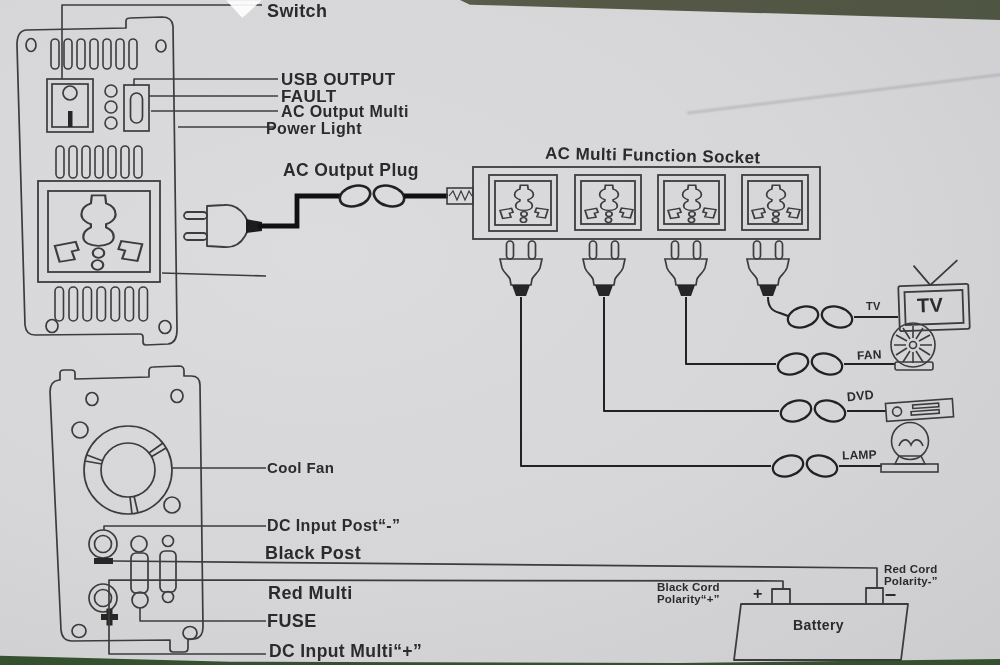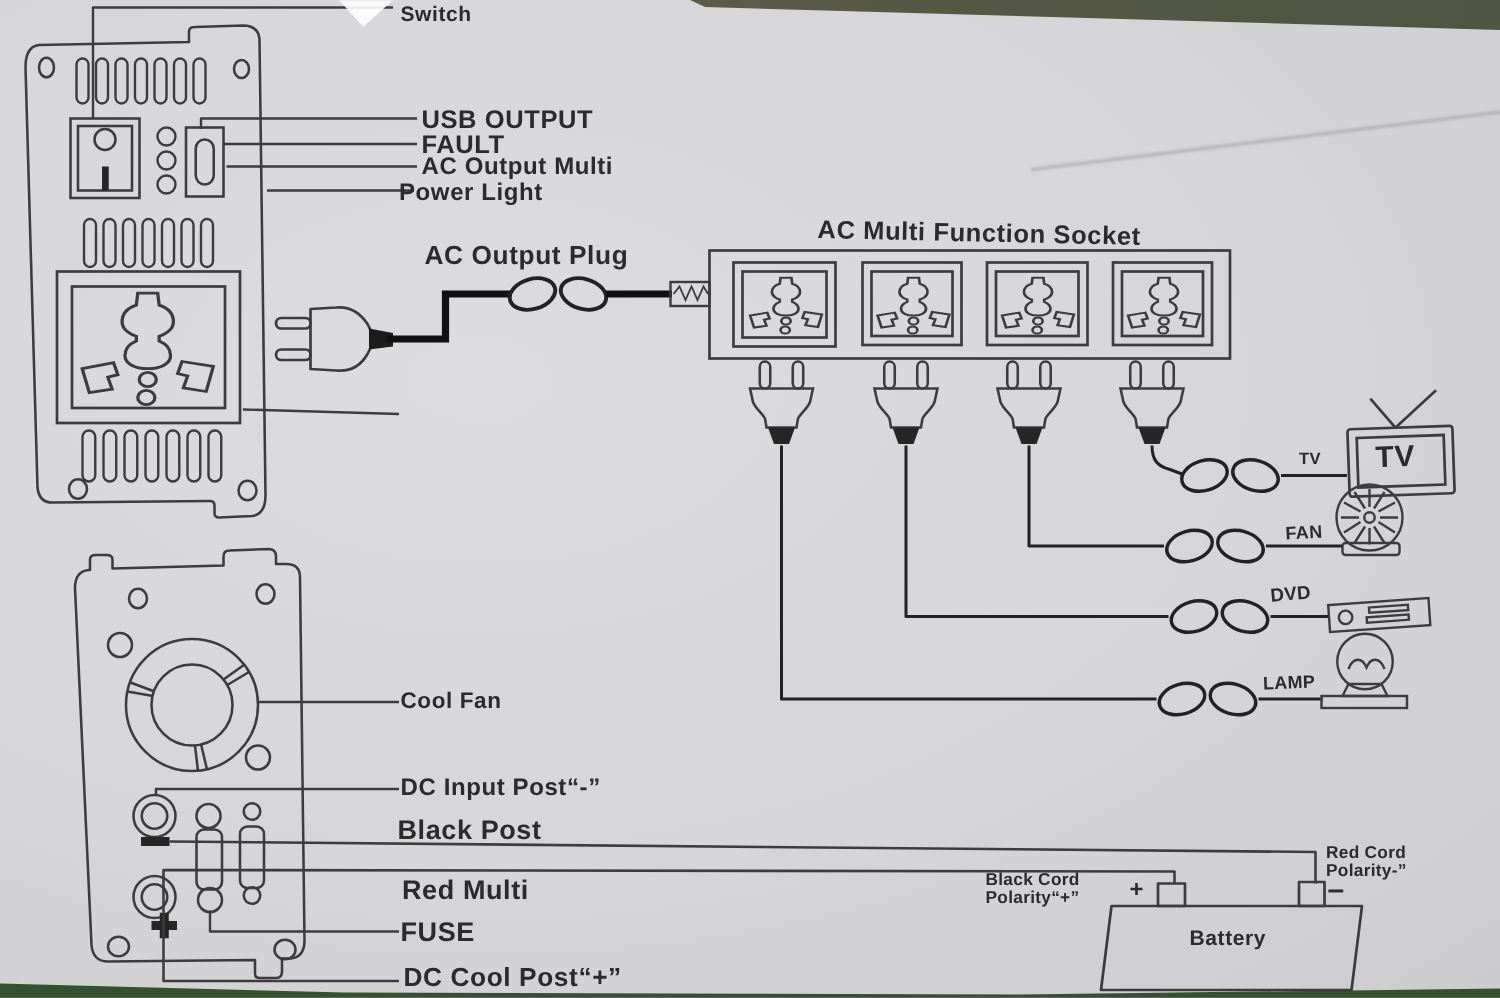--- a/index.html
+++ b/index.html
@@ -223,33 +223,33 @@
       <path d="M113,561 L877,568 L877,589"></path>
       <path d="M266,654 L109,654 L109,580 L783,581 L783,589"></path>
     </g>
     <g stroke="#3c3c3c" stroke-width="1.8" fill="none" stroke-linejoin="round">
       <polygon points="741,604 908,604 901,660 734,660"></polygon>
       <rect x="772" y="589" width="18" height="15"></rect>
       <rect x="866" y="588" width="17" height="16"></rect>
     </g>
   </svg>
 
-  <div class="lbl" style="left:267px;top:2px;font-size:14px">Switch</div>
+  <div class="lbl" style="left:267px;top:2px;font-size:18px">Switch</div>
   <div class="lbl" style="left:281px;top:71px;font-size:17px">USB OUTPUT</div>
   <div class="lbl" style="left:281px;top:88px;font-size:17px">FAULT</div>
   <div class="lbl" style="left:281px;top:104px;font-size:16px">AC Output Multi</div>
   <div class="lbl" style="left:266px;top:121px;font-size:16px">Power Light</div>
   <div class="lbl" style="left:283px;top:161px;font-size:17.5px">AC Output Plug</div>
   <div class="lbl" style="left:545px;top:147px;font-size:17px;transform:rotate(1.2deg)">AC Multi Function Socket</div>
   <div class="lbl" style="left:267px;top:460px;font-size:15px">Cool Fan</div>
   <div class="lbl" style="left:267px;top:518px;font-size:16px">DC Input Post“-”</div>
   <div class="lbl" style="left:265px;top:544px;font-size:18px">Black Post</div>
   <div class="lbl" style="left:268px;top:584px;font-size:18px">Red Multi</div>
   <div class="lbl" style="left:267px;top:612px;font-size:18px">FUSE</div>
-  <div class="lbl" style="left:269px;top:642px;font-size:17.5px">DC Cool Post“+”</div>
+  <div class="lbl" style="left:269px;top:642px;font-size:17.5px">DC Input Multi“+”</div>
 
   <div class="lbl sm" style="left:866px;top:301px;font-size:11px">TV</div>
   <div class="lbl" style="left:917px;top:295px;font-size:20px;transform:rotate(-2deg)">TV</div>
   <div class="lbl sm" style="left:857px;top:349px;font-size:12px;transform:rotate(-3deg)">FAN</div>
   <div class="lbl sm" style="left:847px;top:390px;font-size:12.5px;transform:rotate(-5deg)">DVD</div>
   <div class="lbl sm" style="left:842px;top:449px;font-size:12px;transform:rotate(-2deg)">LAMP</div>
 
   <div class="lbl" style="left:793px;top:618px;font-size:14px">Battery</div>
   <div class="lbl" style="left:753px;top:586px;font-size:16px">+</div>
   <div class="lbl" style="left:885px;top:583px;font-size:20px">–</div>

